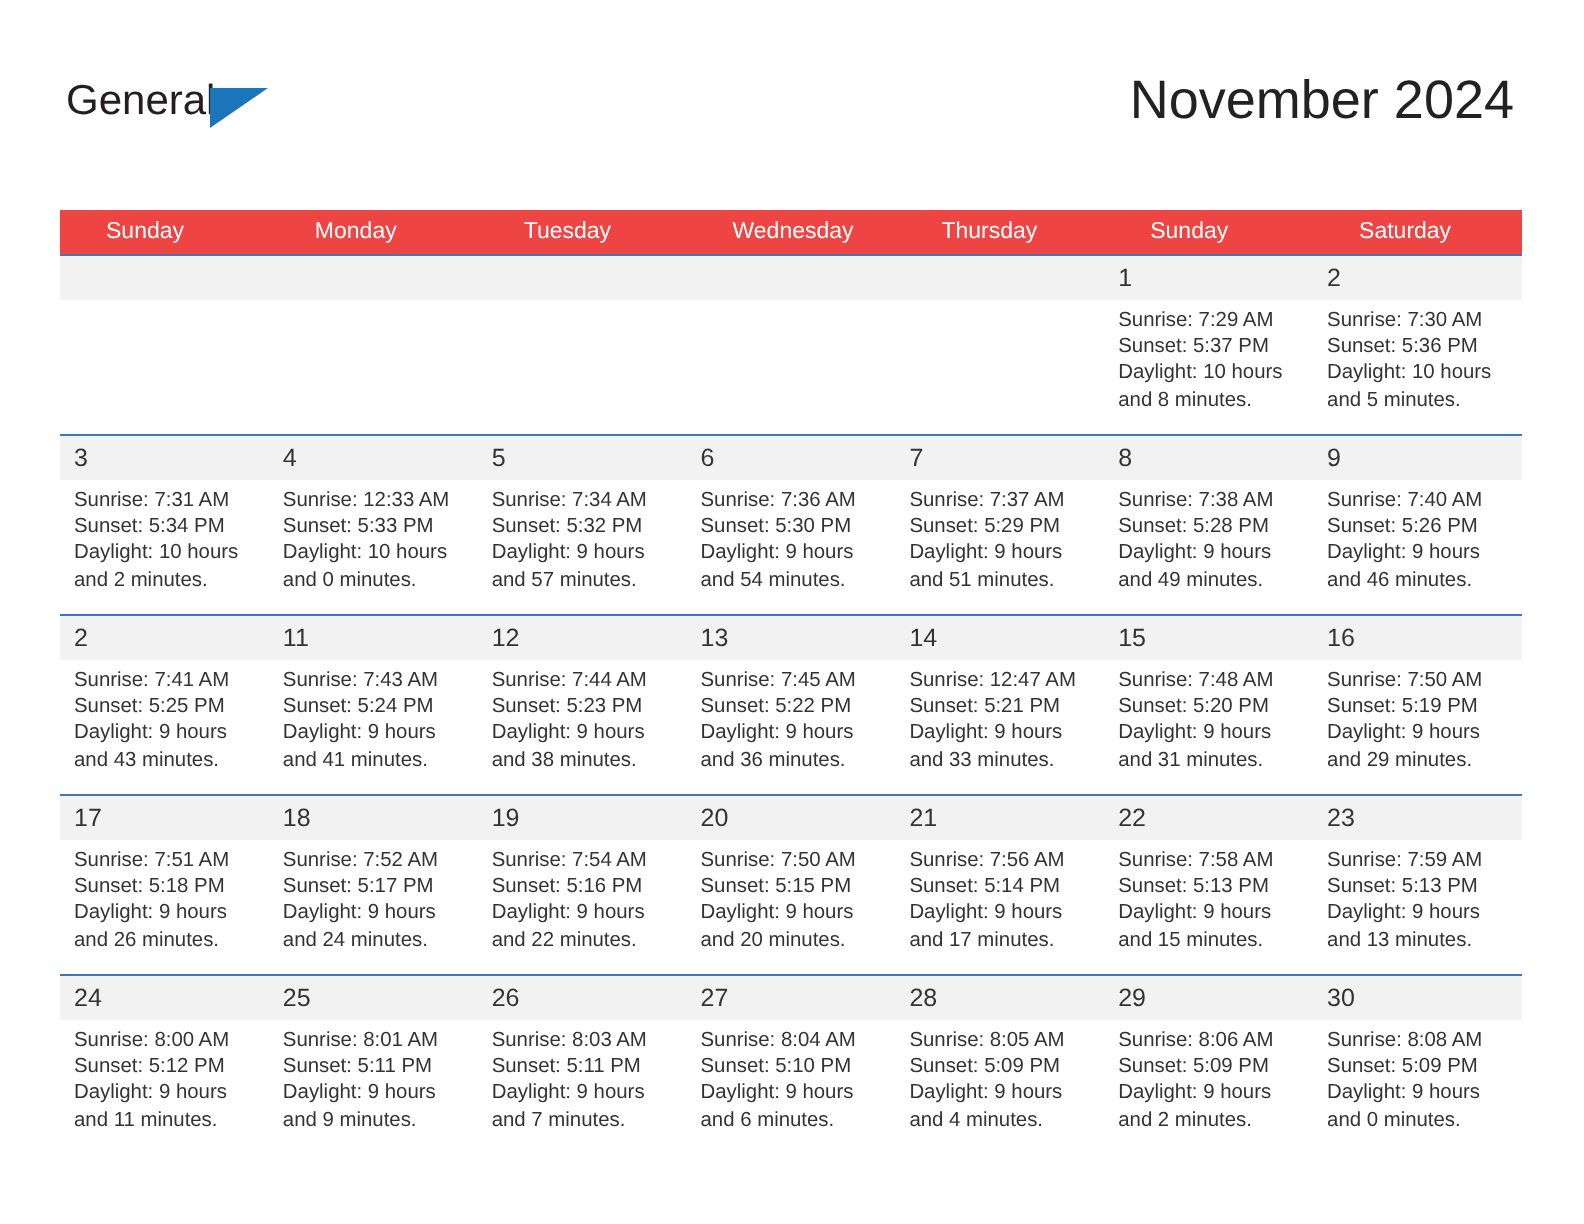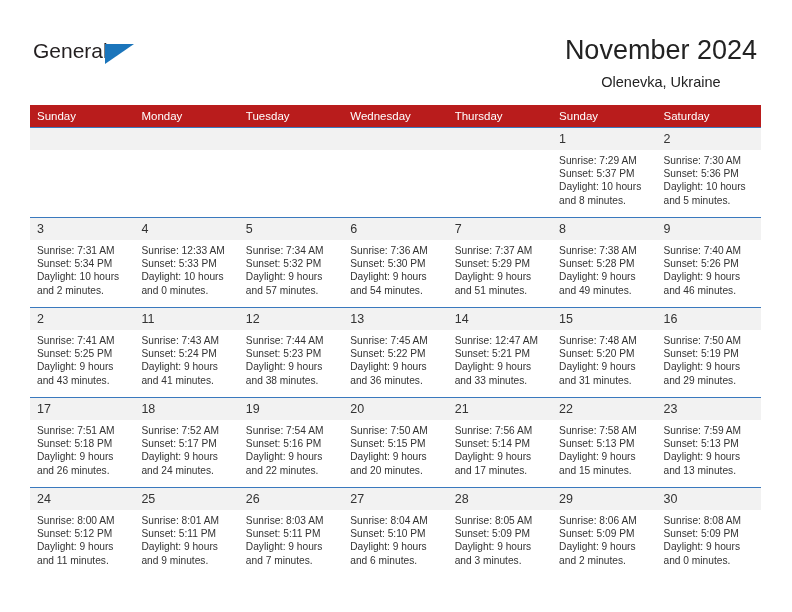--- a/index.html
+++ b/index.html
@@ -61,21 +61,21 @@
     width: 0;
     height: 0;
     border-left: 29px solid #1b75bb;
     border-bottom: 20px solid transparent;
   }
 
   .title-block {
     position: absolute;
     right: 35px;
     top: 28px;
-    text-align: center;
+    text-align: left;
   }
   .cal-title {
     font-size: 27px;
     color: #222222;
     font-weight: normal;
     line-height: 34px;
     white-space: nowrap;
   }
   .cal-subtitle {
     font-size: 14.5px;
@@ -88,26 +88,26 @@
   
   .calendar {
     position: absolute;
     left: 30px;
     top: 105px;
     width: 731px;
     border-collapse: collapse;
     table-layout: fixed;
   }
   .calendar th {
-    background: #b91c1c;
+    background: #ef4444;
     color: #ffffff;
     font-size: 11.5px;
     font-weight: normal;
     text-align: left;
-    padding: 5px 0 5px 7px;
+    padding: 5px 0 5px 23px;
     height: 11px;
     border: none;
   }
   .calendar td {
     vertical-align: top;
     padding: 0;
     border: none;
     border-top: 1px solid #3a79be;
     height: 89px;
     width: 104.43px;
@@ -149,21 +149,20 @@
   <div class="top-header">
 
     <div class="logo">
       <span class="logo-general">General</span>
       <span class="logo-tri"></span>
       <span class="logo-blue">Blue</span>
     </div>
 
     <div class="title-block">
       <div class="cal-title">November 2024</div>
-      <div class="cal-subtitle">Olenevka, Ukraine</div>
     </div>
 
   </div>
 
   <table class="calendar">
     <thead>
       <tr>
         <th>Sunday</th>
         <th>Monday</th>
         <th>Tuesday</th>
@@ -445,21 +444,21 @@
               <div>Daylight: 9 hours</div>
               <div>and 6 minutes.</div>
             </div>
           </td>
           <td class="cell">
             <div class="daynum">28</div>
             <div class="cell-lines">
               <div>Sunrise: 8:05 AM</div>
               <div>Sunset: 5:09 PM</div>
               <div>Daylight: 9 hours</div>
-              <div>and 3 minutes.</div>
+              <div>and 4 minutes.</div>
             </div>
           </td>
           <td class="cell">
             <div class="daynum">29</div>
             <div class="cell-lines">
               <div>Sunrise: 8:06 AM</div>
               <div>Sunset: 5:09 PM</div>
               <div>Daylight: 9 hours</div>
               <div>and 2 minutes.</div>
             </div>

